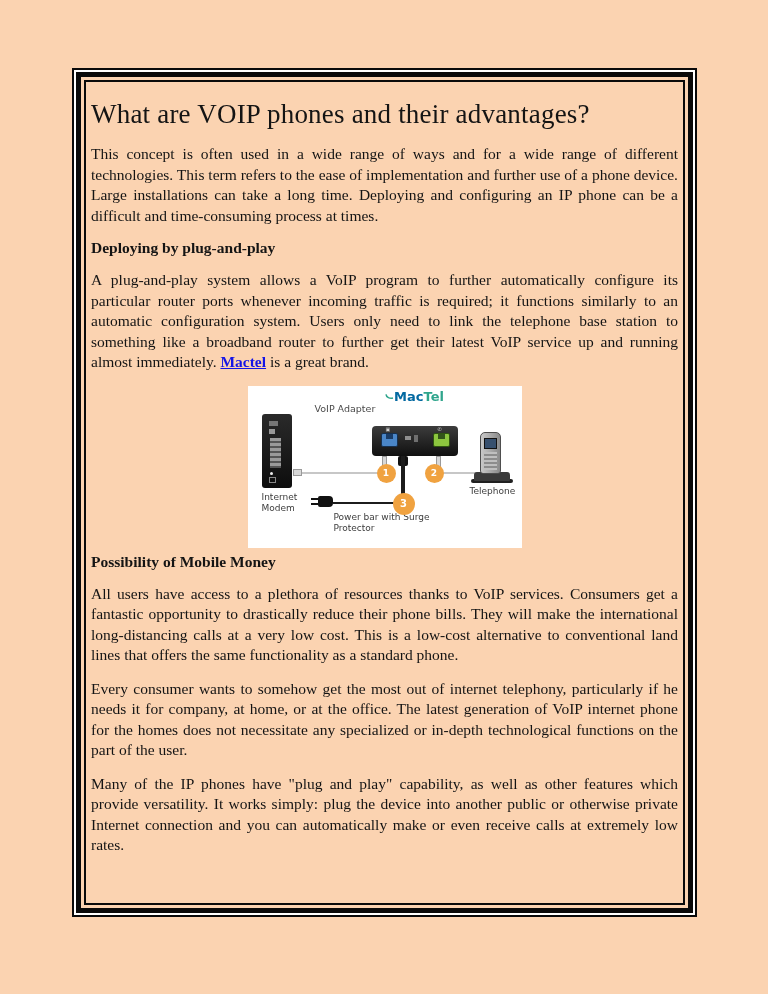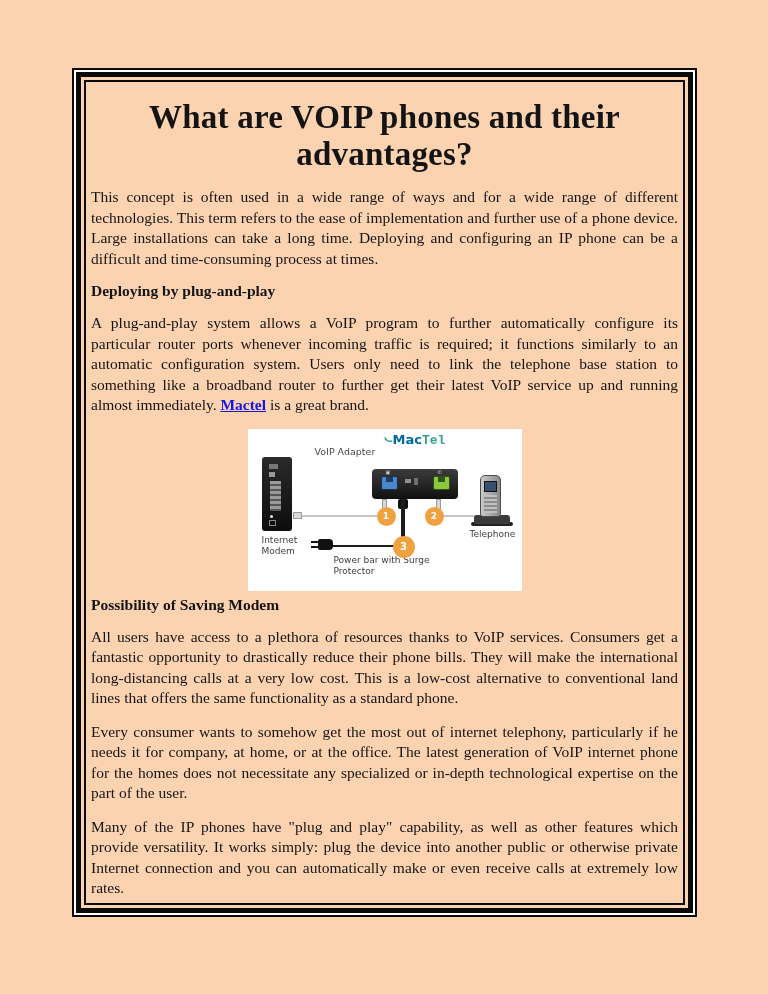--- a/index.html
+++ b/index.html
@@ -24,23 +24,22 @@
     background: #fbd3b1;
     padding: 3px;
   }
   .frame-inner {
     width: 100%; height: 100%;
     border: 2px solid #0a0a0a;
     padding: 9px 5px 4px 5px;
     overflow: hidden;
   }
   h1.doc-title {
-    font-size: 33px;
-    font-weight: bold;
-    text-align: center;
+    font-size: 27px;
+    font-weight: normal;
     letter-spacing: 0.2px;
     margin: 8px 0 14px 0;
   }
   p.body-text {
     font-size: 15.5px;
     line-height: 20.5px;
     text-align: justify;
     margin: 0 0 13px 0;
   }
   h2.sec-heading {
@@ -81,21 +80,21 @@
   }
   .step-circle.big { width: 22px; height: 22px; font-size: 10px; }
   .logo-row {
     position: absolute;
     left: 67px; top: 3px; width: 200px;
     text-align: center;
     font-size: 13px; font-weight: bold;
     letter-spacing: 0;
   }
   .logo-mac { color: #0369a1; }
-  .logo-tel { color: #2fa58c; font-family: Liberation Mono, monospace; }
+  .logo-tel { color: #2fa58c; }
   .device-title {
     position: absolute;
     left: 67px; top: 17px; width: 200px;
     text-align: left;
     font-size: 9.5px;
     color: #4a4a4a;
   }
   
   .modem {
     position: absolute;
@@ -221,21 +220,21 @@
 
         <div class="phone-base2"></div>
         <div class="phone-base"></div>
         <div class="phone-handset">
           <div class="scr"></div>
           <div class="keys"></div>
         </div>
         <div class="dg-label" style="left:222px; top:100px; width:52px;">Telephone</div>
       </div>
 
-      <h2 class="sec-heading">Possibility of Saving Modem</h2>
+      <h2 class="sec-heading">Possibility of Mobile Money</h2>
       <p class="body-text">All users have access to a plethora of resources thanks to VoIP services. Consumers get a fantastic opportunity to drastically reduce their phone bills. They will make the international long-distancing calls at a very low cost. This is a low-cost alternative to conventional land lines that offers the same functionality as a standard phone.</p>
 
-      <p class="body-text">Every consumer wants to somehow get the most out of internet telephony, particularly if he needs it for company, at home, or at the office. The latest generation of VoIP internet phone for the homes does not necessitate any specialized or in-depth technological expertise on the part of the user.</p>
+      <p class="body-text">Every consumer wants to somehow get the most out of internet telephony, particularly if he needs it for company, at home, or at the office. The latest generation of VoIP internet phone for the homes does not necessitate any specialized or in-depth technological functions on the part of the user.</p>
       <p class="body-text">Many of the IP phones have "plug and play" capability, as well as other features which provide versatility. It works simply: plug the device into another public or otherwise private Internet connection and you can automatically make or even receive calls at extremely low rates.</p>
 
     </div>
   </div>
 </div>
 
 </body></html>

